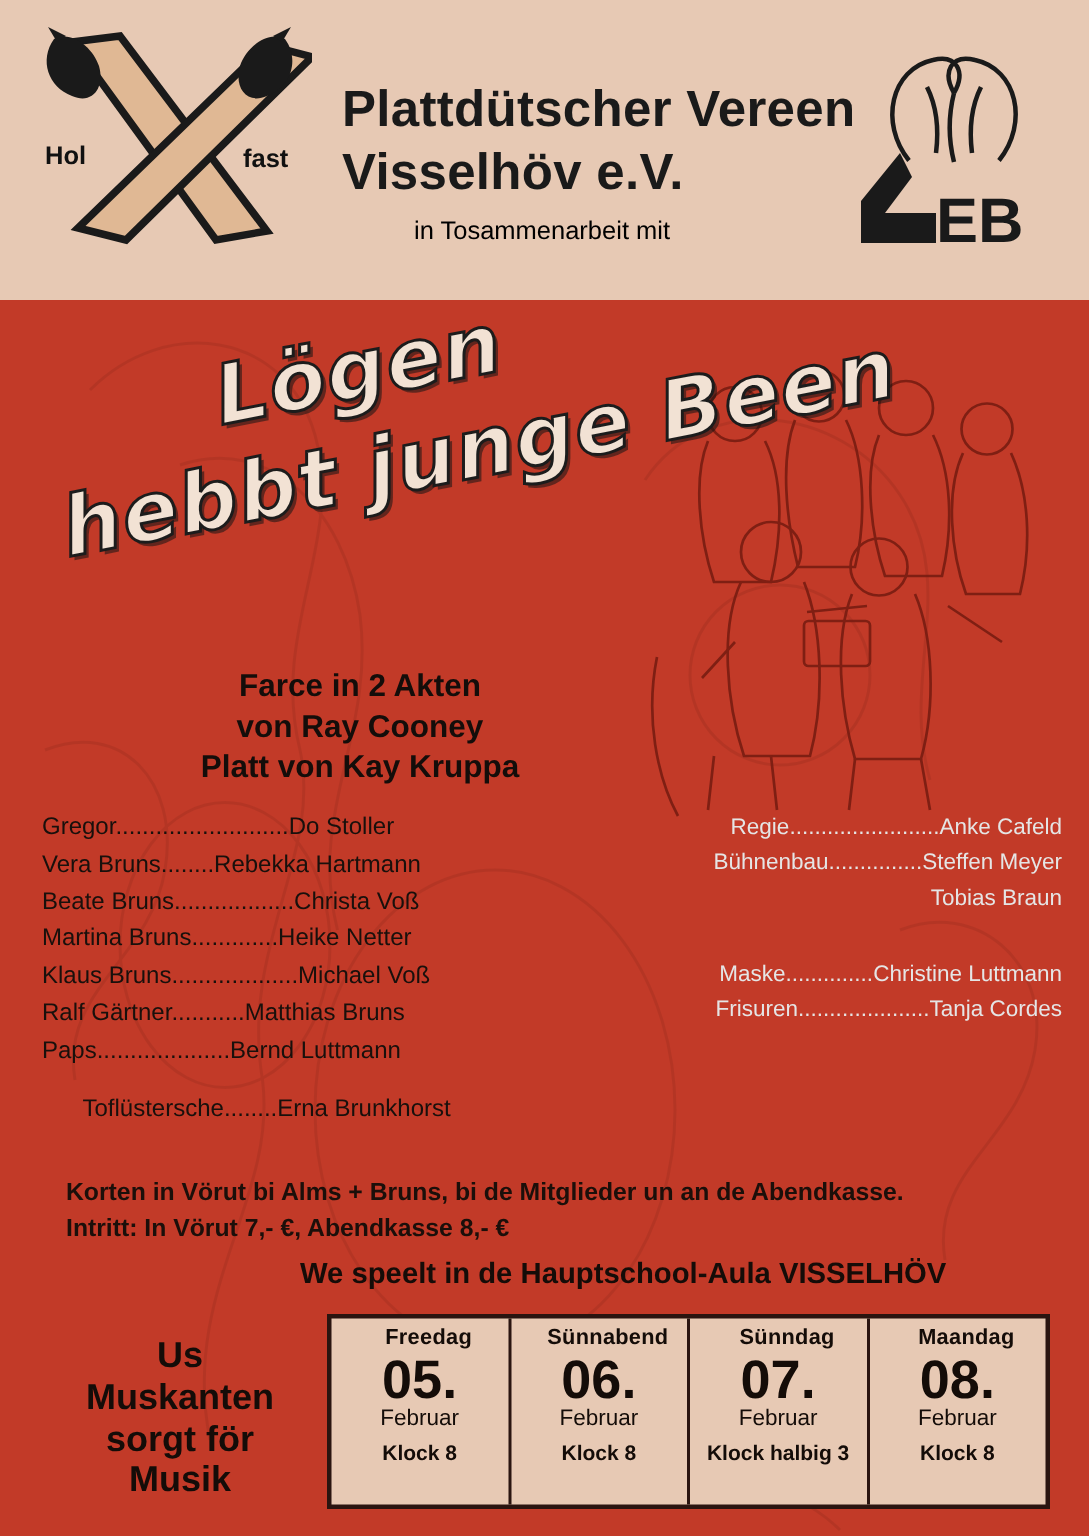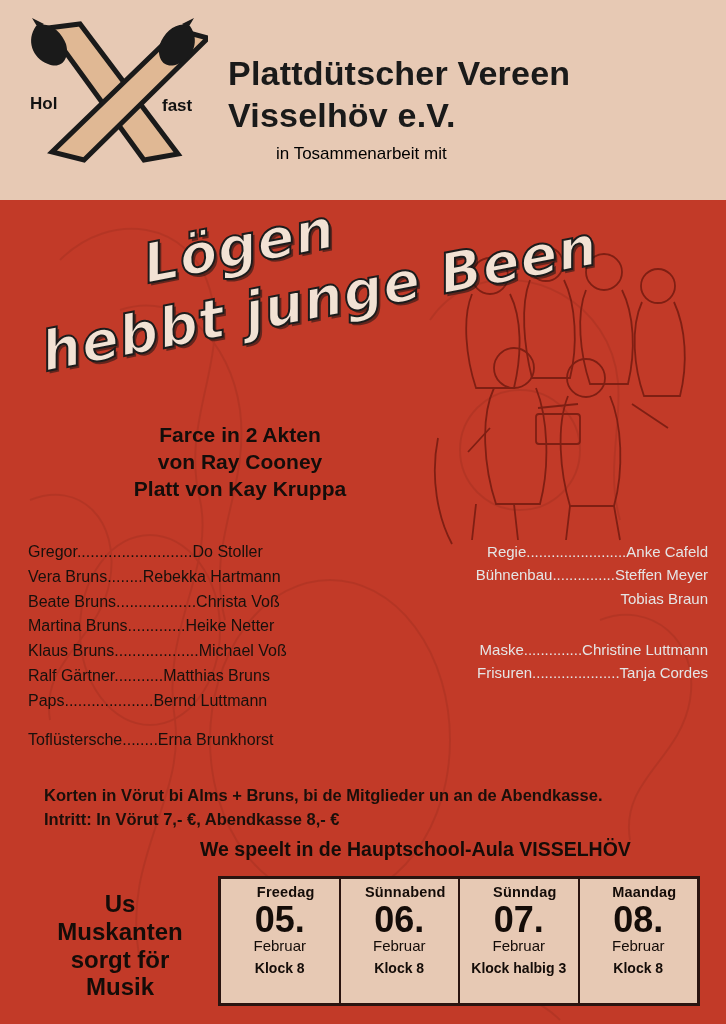--- a/index.html
+++ b/index.html
@@ -102,21 +102,21 @@
   }
   .title-2 {
     left: 48px; top: 112px;
     transform: rotate(-11deg);
     transform-origin: left bottom;
   }
 
   
   .subtitle {
     position: absolute;
-    left: 90px; top: 422px;
+    left: 90px; top: 445px;
     width: 300px;
     text-align: center;
     color: #140d0a;
     font-size: 21px;
     font-weight: bold;
     line-height: 1.28;
   }
 
   
   .cast {
@@ -125,21 +125,21 @@
     width: 340px;
     color: #18100c;
     font-size: 16px;
     line-height: 1.55;
   }
   .cast .row, .crew .row {
     white-space: nowrap;
     overflow: hidden;
   }
   .dots { letter-spacing: 0px; }
-  .cast .row.gap { margin-top: 14px; }
+  .cast .row.gap { margin-top: 14px; margin-left: 27px; }
 
   .crew {
     position: absolute;
     left: 378px; top: 540px;
     width: 330px;
     color: #e5e5e5;
     font-size: 15px;
     line-height: 1.55;
     text-align: right;
   }
@@ -268,20 +268,35 @@
     <div class="hol-label">Hol</div>
     <div class="fast-label">fast</div>
 
     <div class="club-name">
       <div>Plattdütscher Vereen</div>
       <div>Visselhöv e.V.</div>
     </div>
 
     <div class="coop">in Tosammenarbeit mit</div>
 
+    <div class="leb">
+      <svg width="140" height="150" viewBox="0 0 140 150">
+        <g fill="none" stroke="#1a1a1a" stroke-width="3">
+          <path d="M40 85 C20 60, 28 24, 56 18 C72 14, 78 26, 70 40"></path>
+          <path d="M100 85 C120 60, 112 24, 84 18 C68 14, 62 26, 70 40"></path>
+          <path d="M70 40 C66 56, 66 70, 70 86"></path>
+          <path d="M52 36 C58 48, 60 64, 58 80"></path>
+          <path d="M88 36 C82 48, 80 64, 82 80"></path>
+        </g>
+        <g fill="#1a1a1a">
+          <polygon points="8,112 34,80 42,96 24,120 58,120 58,140 8,140"></polygon>
+          <text x="58" y="139" font-family="Liberation Sans, sans-serif" font-size="42" font-weight="bold" fill="#1a1a1a">EB</text>
+        </g>
+      </svg>
+    </div>
   </div>
 
   <svg class="illus" viewBox="0 0 300 320">
     <g stroke="#7a1d12" fill="none" stroke-width="1.8">
       <circle cx="72" cy="48" r="18"></circle>
         <path d="M54 66 C44 90 48 130 58 160 L96 160 C104 126 104 90 92 66"></path>
       <circle cx="128" cy="36" r="17"></circle>
         <path d="M112 52 C102 78 106 118 114 150 L152 150 C160 118 158 76 146 52"></path>
       <circle cx="186" cy="44" r="18"></circle>
         <path d="M168 62 C158 86 162 126 172 156 L210 156 C218 122 216 86 204 62"></path>

